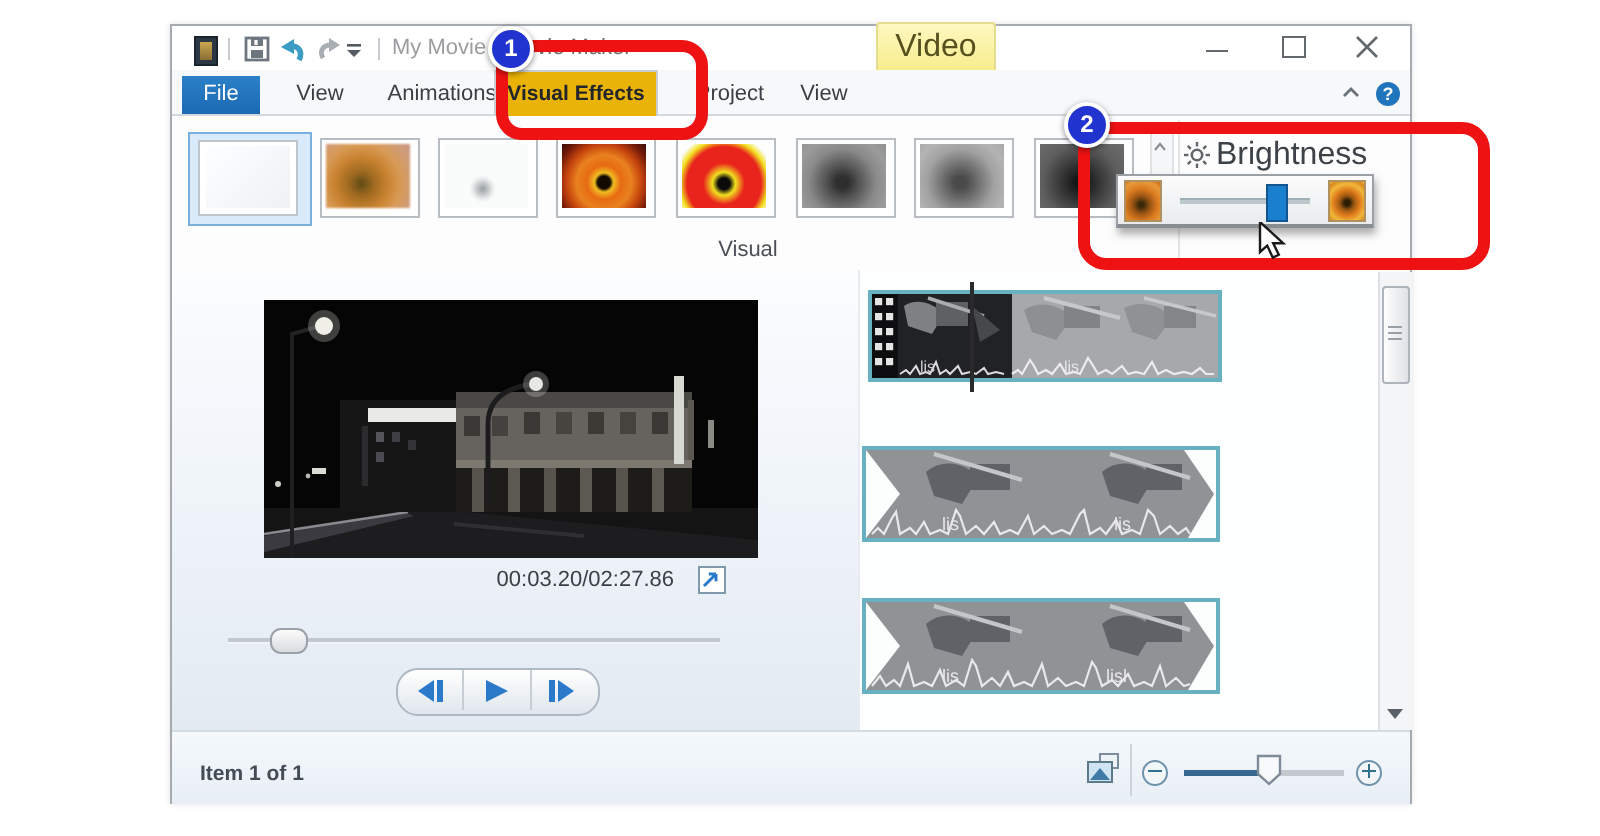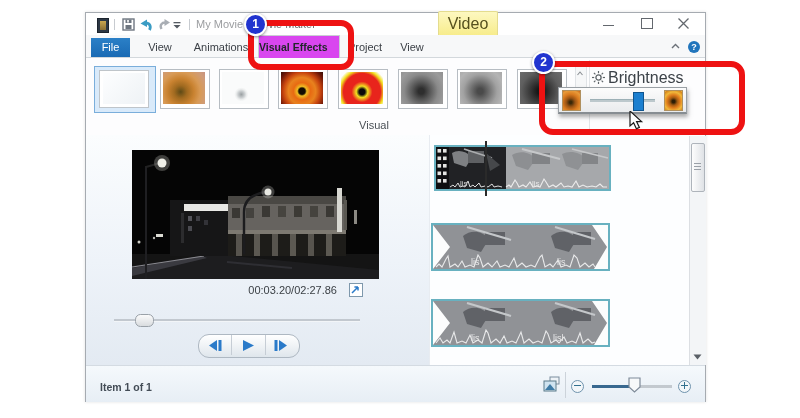--- a/index.html
+++ b/index.html
@@ -46,21 +46,21 @@
   <path d="M1.5 1.5 L11.5 11.5 M11.5 1.5 L1.5 11.5" stroke="#63686e" stroke-width="1.3"></path>
 </svg>
 
 <div class="abs" style="left:438px;top:11px;width:58px;height:24px;background:linear-gradient(180deg,#fdf8c0,#f7ec8a);border:1px solid #e4dc8e;border-bottom:none;border-radius:2px 2px 0 0;font-size:16px;color:#55501e;text-align:center;line-height:24px;">Video Tools</div>
 
 <div class="abs" style="left:86px;top:35px;width:619px;height:22px;background:#f7f8f9;"></div>
 <div class="abs" style="left:86px;top:57px;width:619px;height:1px;background:#d3d8dc;"></div>
 <div class="abs" style="left:91px;top:38px;width:39px;height:19px;background:linear-gradient(180deg,#2b80c7,#1a6ab4);color:#fff;font-size:11px;text-align:center;line-height:19px;">File</div>
 <div class="abs" style="left:140px;top:38px;width:40px;height:19px;font-size:11px;color:#3a3f45;text-align:center;line-height:19px;">View</div>
 <div class="abs" style="left:192px;top:38px;width:58px;height:19px;font-size:11px;color:#3a3f45;text-align:center;line-height:19px;">Animations</div>
-<div class="abs" style="left:258px;top:35px;width:80px;height:23px;background:#d946ef;border:1px solid #c9ced3;border-bottom:none;font-size:10.5px;font-weight:bold;color:#22262b;text-align:left;line-height:23px;">Visual Effects</div>
+<div class="abs" style="left:247px;top:35px;width:80px;height:23px;background:#eab308;border:1px solid #c9ced3;border-bottom:none;font-size:10.5px;font-weight:bold;color:#22262b;text-align:center;line-height:23px;">Visual Effects</div>
 <div class="abs" style="left:341px;top:38px;width:48px;height:19px;font-size:11px;color:#3a3f45;text-align:center;line-height:19px;">Project</div>
 <div class="abs" style="left:392px;top:38px;width:40px;height:19px;font-size:11px;color:#3a3f45;text-align:center;line-height:19px;">View</div>
 <div class="abs" style="left:443px;top:38px;width:48px;height:19px;font-size:11px;color:#3a3f45;text-align:left;line-height:19px;margin-top:47px;">Edit</div>
 
 <svg class="abs" style="left:671px;top:43px;" width="9" height="7" viewBox="0 0 9 7">
   <path d="M1 5 L4.5 1.5 L8 5" fill="none" stroke="#6b7178" stroke-width="1.4"></path>
 </svg>
 <div class="abs" style="left:688px;top:41px;width:12px;height:12px;border-radius:50%;background:#2175bc;color:#fff;font-size:9px;font-weight:bold;text-align:center;line-height:12px;">?</div>
 
 <div class="abs" style="left:86px;top:58px;width:619px;height:77px;background:#fdfdfe;border-bottom:1px solid #c9d0d6;"></div>

